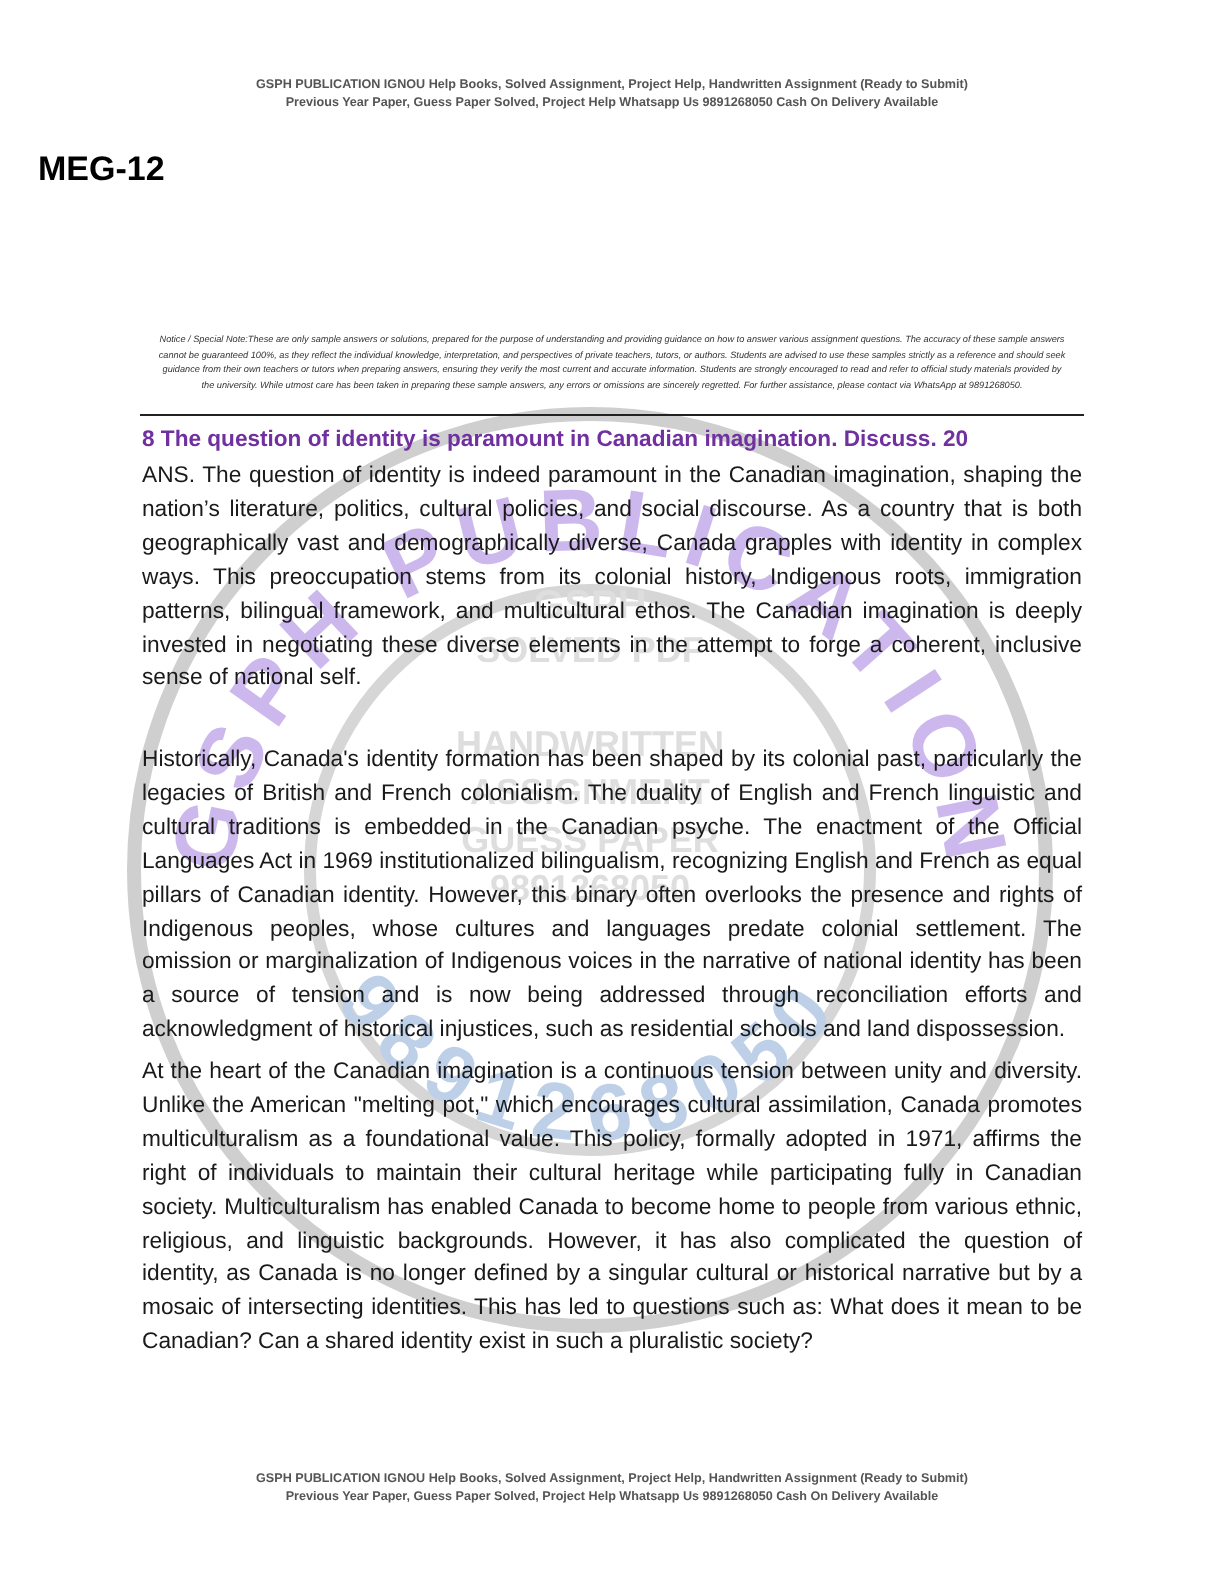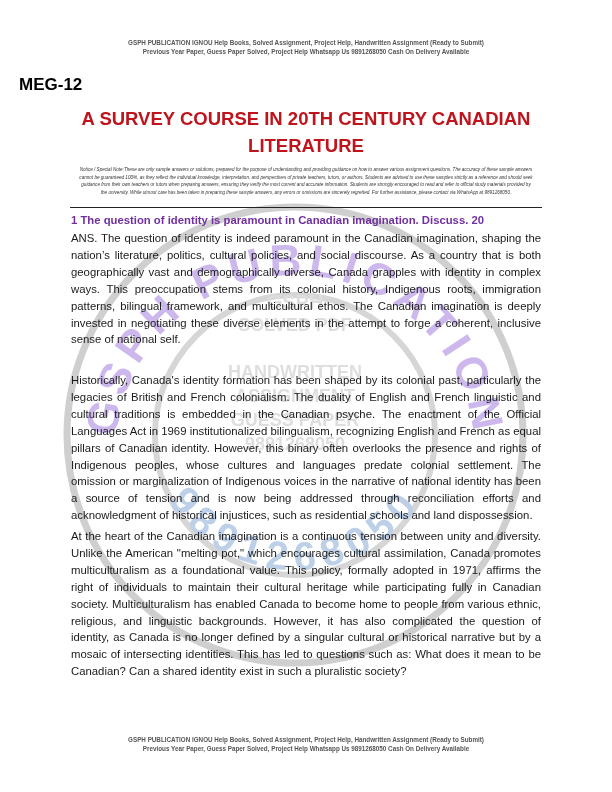--- a/index.html
+++ b/index.html
@@ -141,27 +141,26 @@
       <text x="240" y="255" font-size="18">9891268050</text>
     </g>
   </svg>
 
   <div class="header">
     <div>GSPH PUBLICATION IGNOU Help Books, Solved Assignment, Project Help, Handwritten Assignment (Ready to Submit)</div>
     <div>Previous Year Paper, Guess Paper Solved, Project Help Whatsapp Us 9891268050 Cash On Delivery Available</div>
   </div>
 
   <div class="title-code">MEG-12</div>
-  <div class="title-main">A SURVEY COURSE IN 20TH CENTURY CANADIAN LITERATURE</div>
 
   <div class="notice">Notice / Special Note:These are only sample answers or solutions, prepared for the purpose of understanding and providing guidance on how to answer various assignment questions. The accuracy of these sample answers cannot be guaranteed 100%, as they reflect the individual knowledge, interpretation, and perspectives of private teachers, tutors, or authors. Students are advised to use these samples strictly as a reference and should seek guidance from their own teachers or tutors when preparing answers, ensuring they verify the most current and accurate information. Students are strongly encouraged to read and refer to official study materials provided by the university. While utmost care has been taken in preparing these sample answers, any errors or omissions are sincerely regretted. For further assistance, please contact via WhatsApp at 9891268050.</div>
 
   <div class="rule"></div>
 
-  <div class="question">1 The question of identity is paramount in Canadian imagination. Discuss. 20</div>
+  <div class="question">8 The question of identity is paramount in Canadian imagination. Discuss. 20</div>
 
   <div class="body-text p1">ANS. The question of identity is indeed paramount in the Canadian imagination, shaping the nation’s literature, politics, cultural policies, and social discourse. As a country that is both geographically vast and demographically diverse, Canada grapples with identity in complex ways. This preoccupation stems from its colonial history, Indigenous roots, immigration patterns, bilingual framework, and multicultural ethos. The Canadian imagination is deeply invested in negotiating these diverse elements in the attempt to forge a coherent, inclusive sense of national self.</div>
   <div class="body-text p2">Historically, Canada's identity formation has been shaped by its colonial past, particularly the legacies of British and French colonialism. The duality of English and French linguistic and cultural traditions is embedded in the Canadian psyche. The enactment of the Official Languages Act in 1969 institutionalized bilingualism, recognizing English and French as equal pillars of Canadian identity. However, this binary often overlooks the presence and rights of Indigenous peoples, whose cultures and languages predate colonial settlement. The omission or marginalization of Indigenous voices in the narrative of national identity has been a source of tension and is now being addressed through reconciliation efforts and acknowledgment of historical injustices, such as residential schools and land dispossession.</div>
   <div class="body-text p3">At the heart of the Canadian imagination is a continuous tension between unity and diversity. Unlike the American "melting pot," which encourages cultural assimilation, Canada promotes multiculturalism as a foundational value. This policy, formally adopted in 1971, affirms the right of individuals to maintain their cultural heritage while participating fully in Canadian society. Multiculturalism has enabled Canada to become home to people from various ethnic, religious, and linguistic backgrounds. However, it has also complicated the question of identity, as Canada is no longer defined by a singular cultural or historical narrative but by a mosaic of intersecting identities. This has led to questions such as: What does it mean to be Canadian? Can a shared identity exist in such a pluralistic society?</div>
 
   <div class="footer">
     <div>GSPH PUBLICATION IGNOU Help Books, Solved Assignment, Project Help, Handwritten Assignment (Ready to Submit)</div>
     <div>Previous Year Paper, Guess Paper Solved, Project Help Whatsapp Us 9891268050 Cash On Delivery Available</div>
   </div>
 

